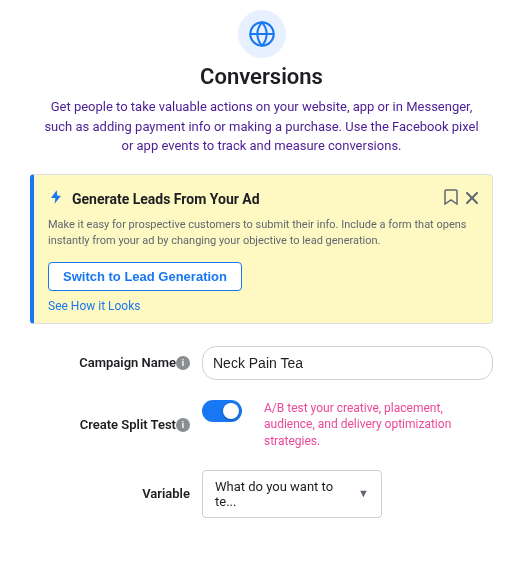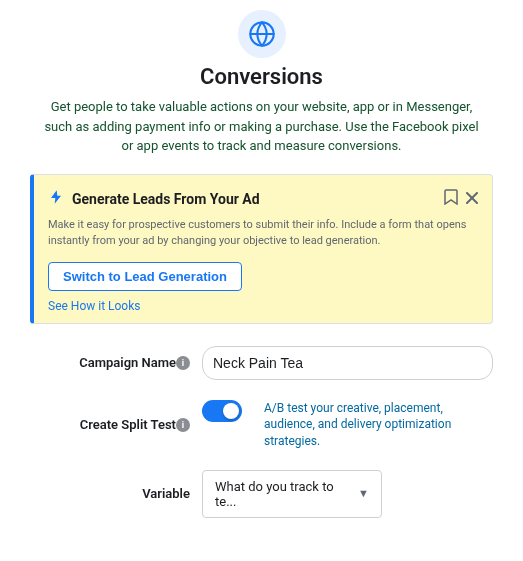--- a/index.html
+++ b/index.html
@@ -44,21 +44,21 @@
       font-size: 22px;
       font-weight: 600;
       color: #1c1e21;
       margin-bottom: 8px;
     }
 
     
     .page-subtitle {
       text-align: center;
       font-size: 13px;
-      color: #14532d;
+      color: #4c1d95;
       line-height: 1.5;
       margin-bottom: 18px;
       padding: 0 10px;
     }
 
     
     .info-banner {
       border: 1px solid #dddfe2;
       border-left: 4px solid #1877f2;
       border-radius: 4px;
@@ -184,21 +184,21 @@
       left: 21px;
       width: 16px;
       height: 16px;
       border-radius: 50%;
       background: #fff;
       box-shadow: 0 1px 3px rgba(0,0,0,0.3);
       transition: left 0.2s;
     }
     .split-test-desc {
       font-size: 12px;
-      color: #0369a1;
+      color: #ec4899;
       margin-left: 12px;
       line-height: 1.4;
       flex: 1;
     }
 
     
     .dropdown-select {
       display: flex;
       align-items: center;
       justify-content: space-between;
@@ -290,19 +290,19 @@
       <span class="split-test-desc">A/B test your creative, placement, audience, and delivery optimization strategies.</span>
     </div>
   </div>
 
   <div class="form-row">
     <div class="form-label">
       <span>Variable</span>
     </div>
     <div style="margin-left:12px;">
       <div class="dropdown-select">
-        <span>What do you track to te...</span>
+        <span>What do you want to te...</span>
         <span class="dropdown-arrow">▼</span>
       </div>
     </div>
   </div>
 
 </div>
 
 </body></html>

